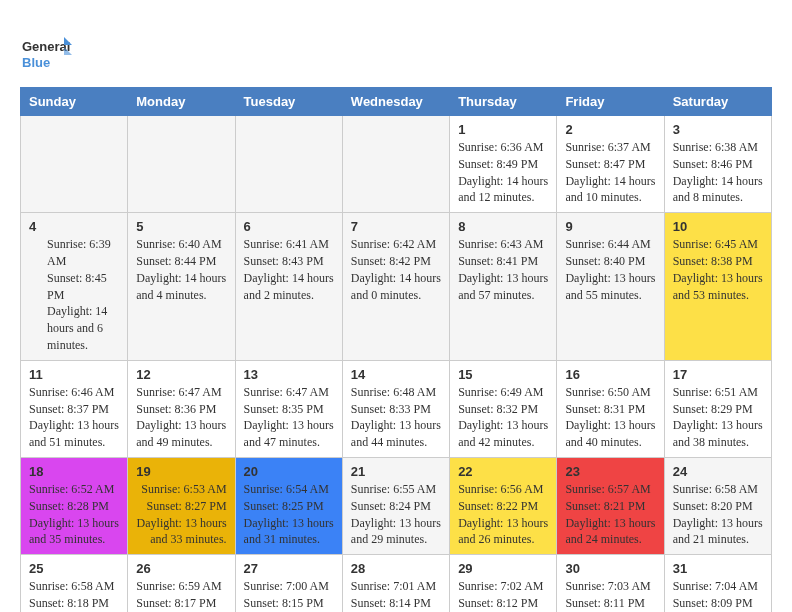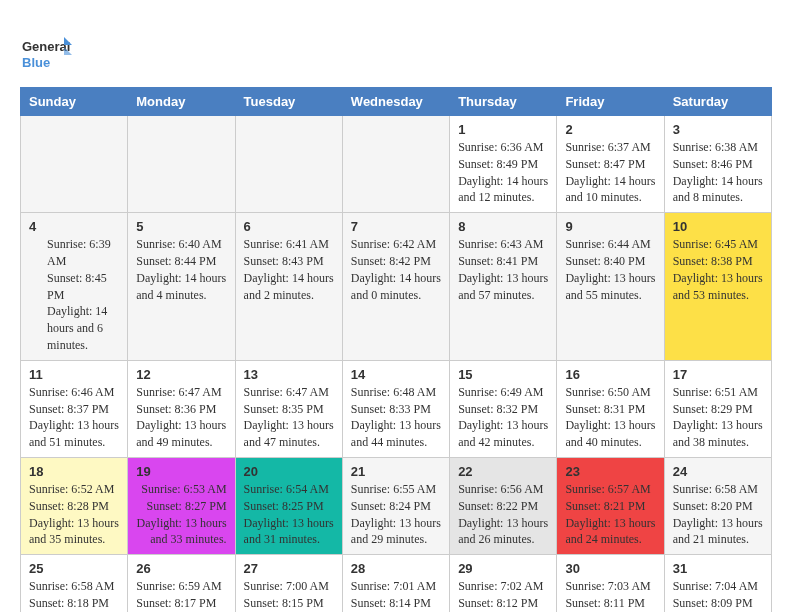--- a/index.html
+++ b/index.html
@@ -215,45 +215,45 @@
 Daylight: 13 hours and 40 minutes.</div>
         </td>
         <td>
           <span class="day-number">17</span>
           <div class="day-info" style="white-space: pre-line;">Sunrise: 6:51 AM
 Sunset: 8:29 PM
 Daylight: 13 hours and 38 minutes.</div>
         </td>
       </tr>
       <tr>
-        <td style="background: #fef9c3;">
+        <td style="background: #d946ef;">
           <span class="day-number">18</span>
           <div class="day-info" style="white-space: pre-line;">Sunrise: 6:52 AM
 Sunset: 8:28 PM
 Daylight: 13 hours and 35 minutes.</div>
         </td>
-        <td style="background: #d946ef;">
+        <td style="background: #eab308;">
           <span class="day-number">19</span>
           <div class="day-info" style="white-space: pre-line; text-align: right;">Sunrise: 6:53 AM
 Sunset: 8:27 PM
 Daylight: 13 hours and 33 minutes.</div>
         </td>
-        <td style="background: #14b8a6;">
+        <td style="background: #3b82f6;">
           <span class="day-number">20</span>
           <div class="day-info" style="white-space: pre-line;">Sunrise: 6:54 AM
 Sunset: 8:25 PM
 Daylight: 13 hours and 31 minutes.</div>
         </td>
         <td style="background: rgb(245, 245, 245);">
           <span class="day-number">21</span>
           <div class="day-info" style="white-space: pre-line;">Sunrise: 6:55 AM
 Sunset: 8:24 PM
 Daylight: 13 hours and 29 minutes.</div>
         </td>
-        <td style="background: #e5e5e5;">
+        <td style="background: #fde047;">
           <span class="day-number">22</span>
           <div class="day-info" style="white-space: pre-line;">Sunrise: 6:56 AM
 Sunset: 8:22 PM
 Daylight: 13 hours and 26 minutes.</div>
         </td>
         <td style="background: #ef4444;">
           <span class="day-number">23</span>
           <div class="day-info" style="white-space: pre-line;">Sunrise: 6:57 AM
 Sunset: 8:21 PM
 Daylight: 13 hours and 24 minutes.</div>

